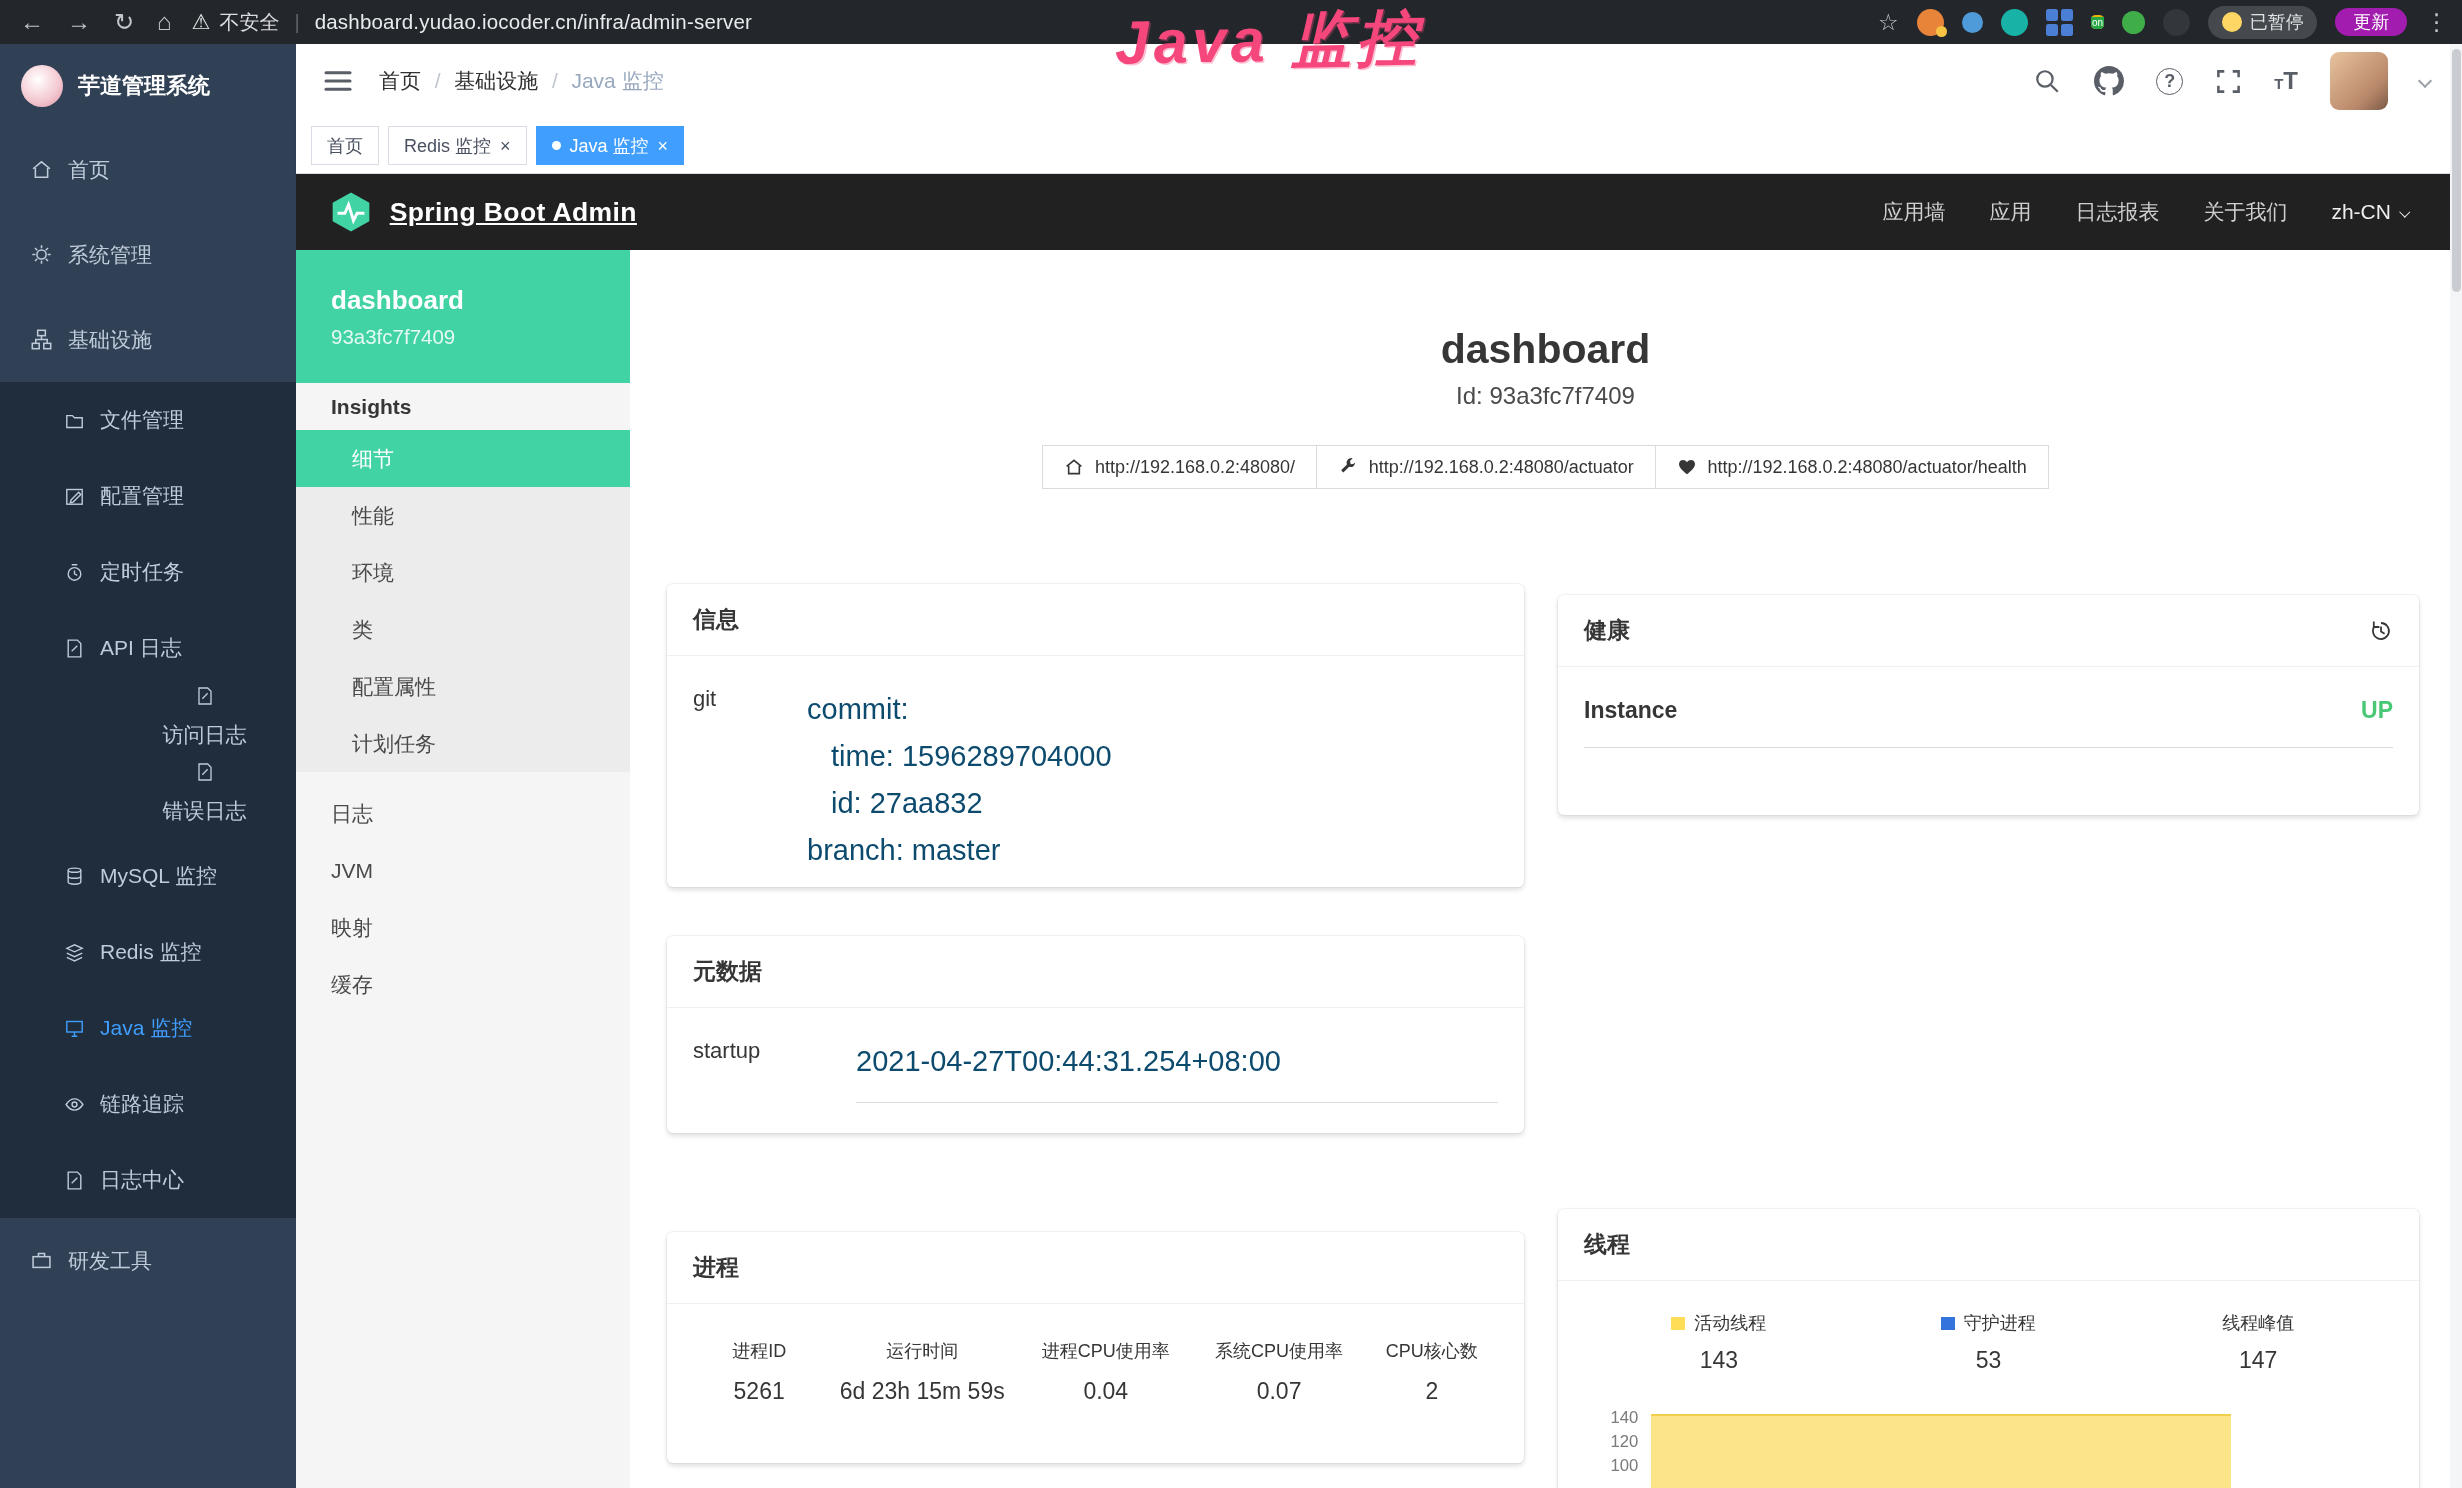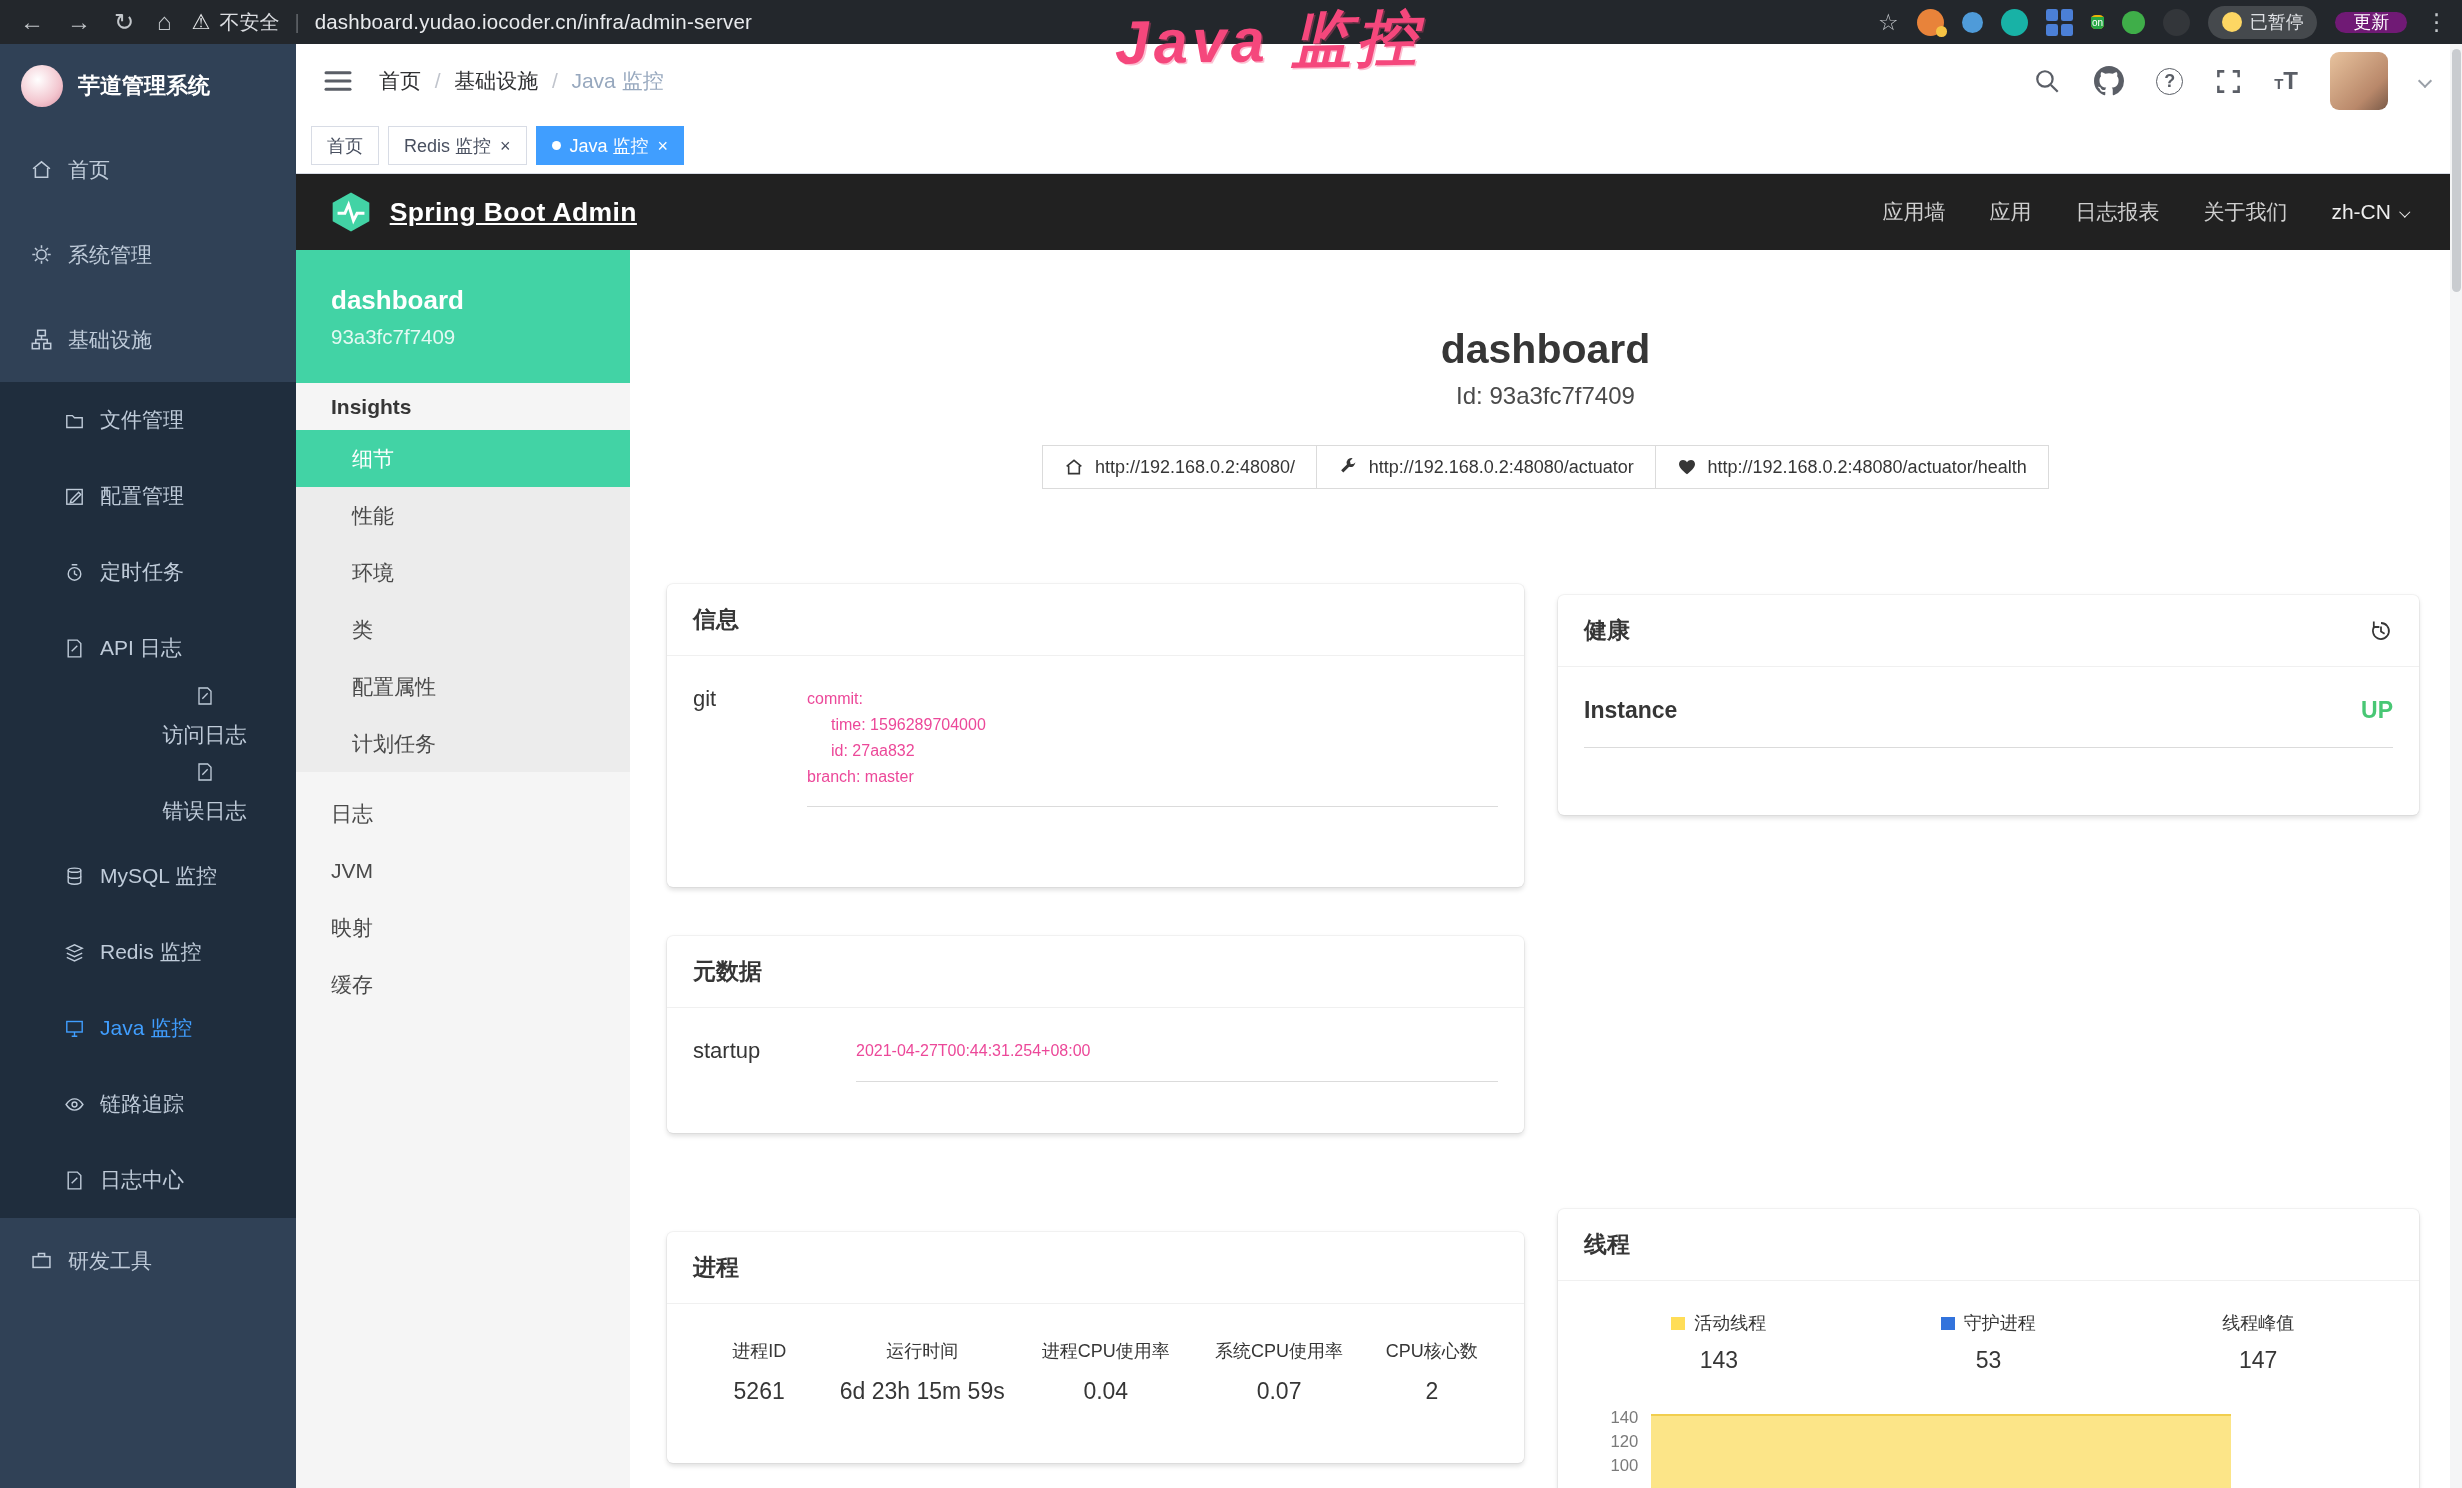--- a/index.html
+++ b/index.html
@@ -19,21 +19,21 @@
   .star{color:#c2c6ca;font-size:23px;}
   .ext{width:27px;height:27px;border-radius:50%;position:relative;display:inline-block;}
   .ext.sq{border-radius:4.6px;}
   .ext .badge{position:absolute;right:-3px;bottom:-1.5px;width:10.6px;height:10.6px;border-radius:50%;background:#f6c344;}
   .ext .on{position:absolute;left:0;right:0;bottom:0;background:#27a645;color:#fff;font-size:10px;text-align:center;border-radius:0 0 4.6px 4.6px;line-height:11.4px;}
   .extgrid{width:27px;height:27px;display:grid;grid-template-columns:12px 12px;grid-gap:3px;}
   .extgrid i{background:#4b7fd6;border-radius:2.3px;}
   .pausedpill{display:flex;align-items:center;gap:7.6px;background:#45494d;border-radius:758px;height:33px;padding:0 13.7px;}
   .face{width:20px;height:20px;border-radius:50%;background:#fdd663;}
   .pausedtxt{color:#dfe1e5;font-size:18px;}
-  .updatebtn{background:#701a75;color:#fff;font-size:18px;height:21px;border-radius:758px;padding:0 18px;display:flex;align-items:center;border:none;}
+  .updatebtn{background:#a21caf;color:#fff;font-size:18px;height:28px;border-radius:758px;padding:0 18px;display:flex;align-items:center;border:none;}
   .kebab{color:#c2c6ca;font-size:23px;}
 
   
   .annotation{position:absolute;left:1115px;top:0px;z-index:60;font-size:61px;font-weight:bold;font-style:italic;
               color:#f5477c;letter-spacing:4.6px;transform:rotate(-1deg);text-shadow:1.5px 1.5px 0 rgba(245,71,124,.35);}
 
   
   .app-sidebar{position:absolute;top:44px;left:0;width:332px;bottom:0;background:#304156;color:#bfcbd9;z-index:10;}
   .logo{height:83px;display:flex;align-items:center;gap:15px;padding-left:21px;}
   .logo .avatar{width:42px;height:42px;border-radius:50%;background:radial-gradient(circle at 40% 35%,#ffffff,#f3c6cf 60%,#d98fa2);}
@@ -100,21 +100,21 @@
   .cards{position:relative;margin-top:95px;height:910px;}
   .col-left{position:absolute;left:38px;width:857px;}
   .col-right{position:absolute;left:929px;width:861px;}
   .card{background:#fff;border-radius:6px;box-shadow:0 2.3px 5.3px rgba(10,10,10,.13),0 0 0 0.8px rgba(10,10,10,.05);overflow:hidden;}
   .card-h{display:flex;align-items:center;justify-content:space-between;padding:20px 26px;border-bottom:1.5px solid #f0f0f0;
           font-size:23px;font-weight:bold;color:#363636;}
   .card-b{padding:30px 26px;}
   .kv{display:flex;}
   .k{width:114px;font-size:22px;color:#363636;flex:0 0 auto;}
   .k.wide{width:163px;}
-  .v{flex:1;font-size:16px;color:#ec4899;line-height:1.62;border-bottom:0.8px solid #dbdbdb;padding-bottom:16.7px;}
+  .v{flex:1;font-size:29px;color:#0c4a6e;line-height:1.62;border-bottom:0.8px solid #dbdbdb;padding-bottom:16.7px;}
   .ind{padding-left:24px;}
   .hrow{display:flex;justify-content:space-between;align-items:center;border-bottom:0.8px solid #dbdbdb;padding-bottom:23px;}
   .hrow .lbl{font-size:23px;font-weight:bold;color:#363636;}
   .up{color:#48c774;font-weight:bold;font-size:23px;}
   .card.hinfo{height:303px;margin-bottom:49px;}
   .card.hmeta{height:197px;margin-bottom:99px;}
   .card.hproc{height:231px;}
   .card.hhealth{height:220px;margin-top:11.4px;}
   .card.hthreads{height:425px;margin-top:394px;}
   .pgrid{display:flex;text-align:center;padding-top:4.6px;}

